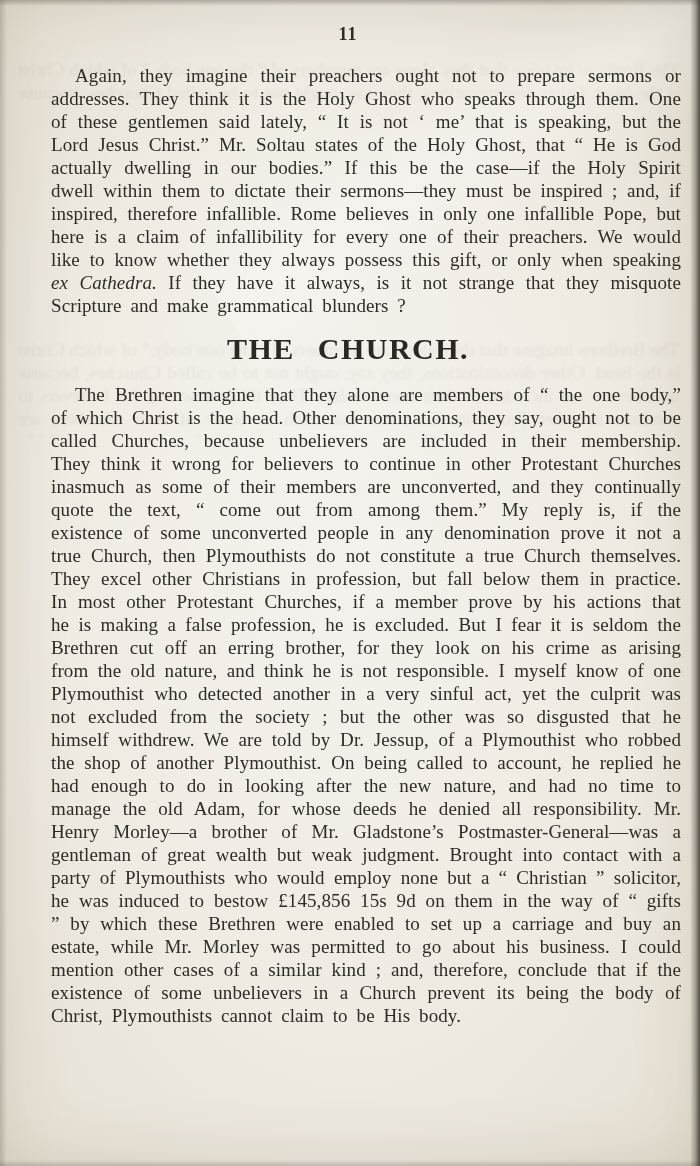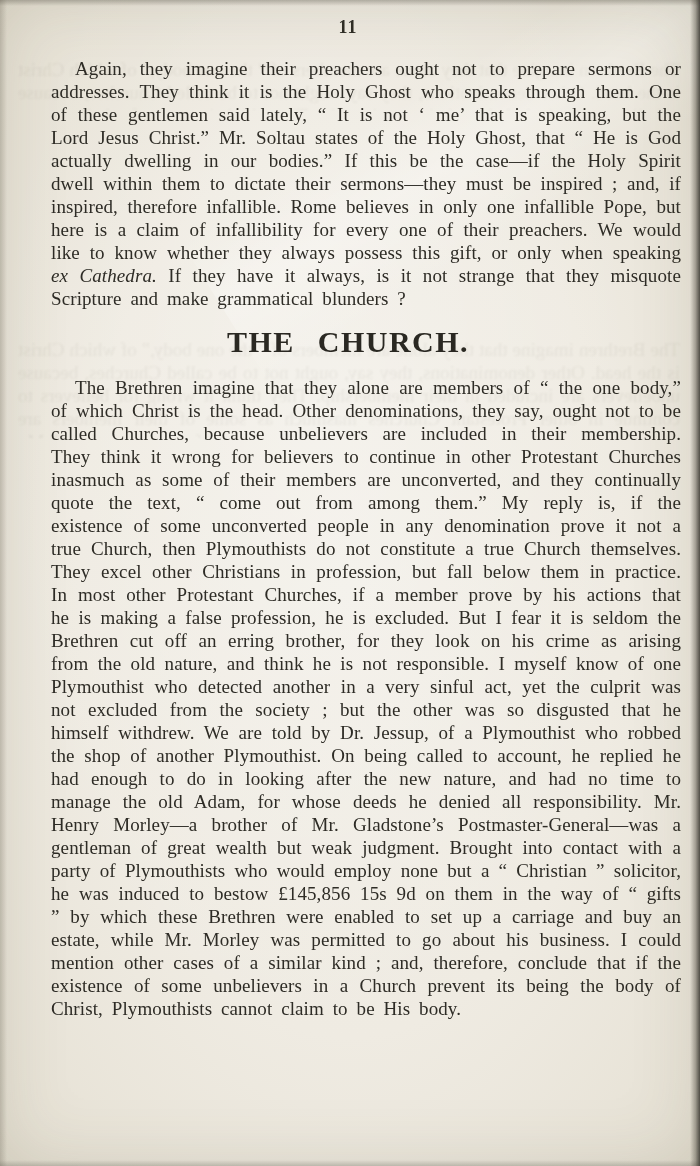--- a/index.html
+++ b/index.html
@@ -46,21 +46,21 @@
     position: absolute; left: 18px; right: 20px; z-index: 0; overflow: hidden;
     transform: scaleX(-1);
     font-size: 19px; line-height: 23px; text-align: justify;
     color: #45412f; opacity: 0.065; filter: blur(0.8px);
     pointer-events: none; user-select: none;
   }
   .ghost-a { top: 58px;  height: 52px; }
   .ghost-b { top: 338px; height: 100px; }
   
   .content {
-    position: absolute; left: 15px; right: 19px; top: 17px; z-index: 2;
+    position: absolute; left: 15px; right: 19px; top: 24px; z-index: 2;
   }
   .page-number {
     text-align: center; font-weight: bold; font-size: 18px; margin: 0 0 19px 0;
     letter-spacing: 1px;
   }
   p.para {
     margin: 0; text-align: justify;
     font-size: 19px; line-height: 23px;
     word-spacing: 4px; letter-spacing: 0.1px;
   }

